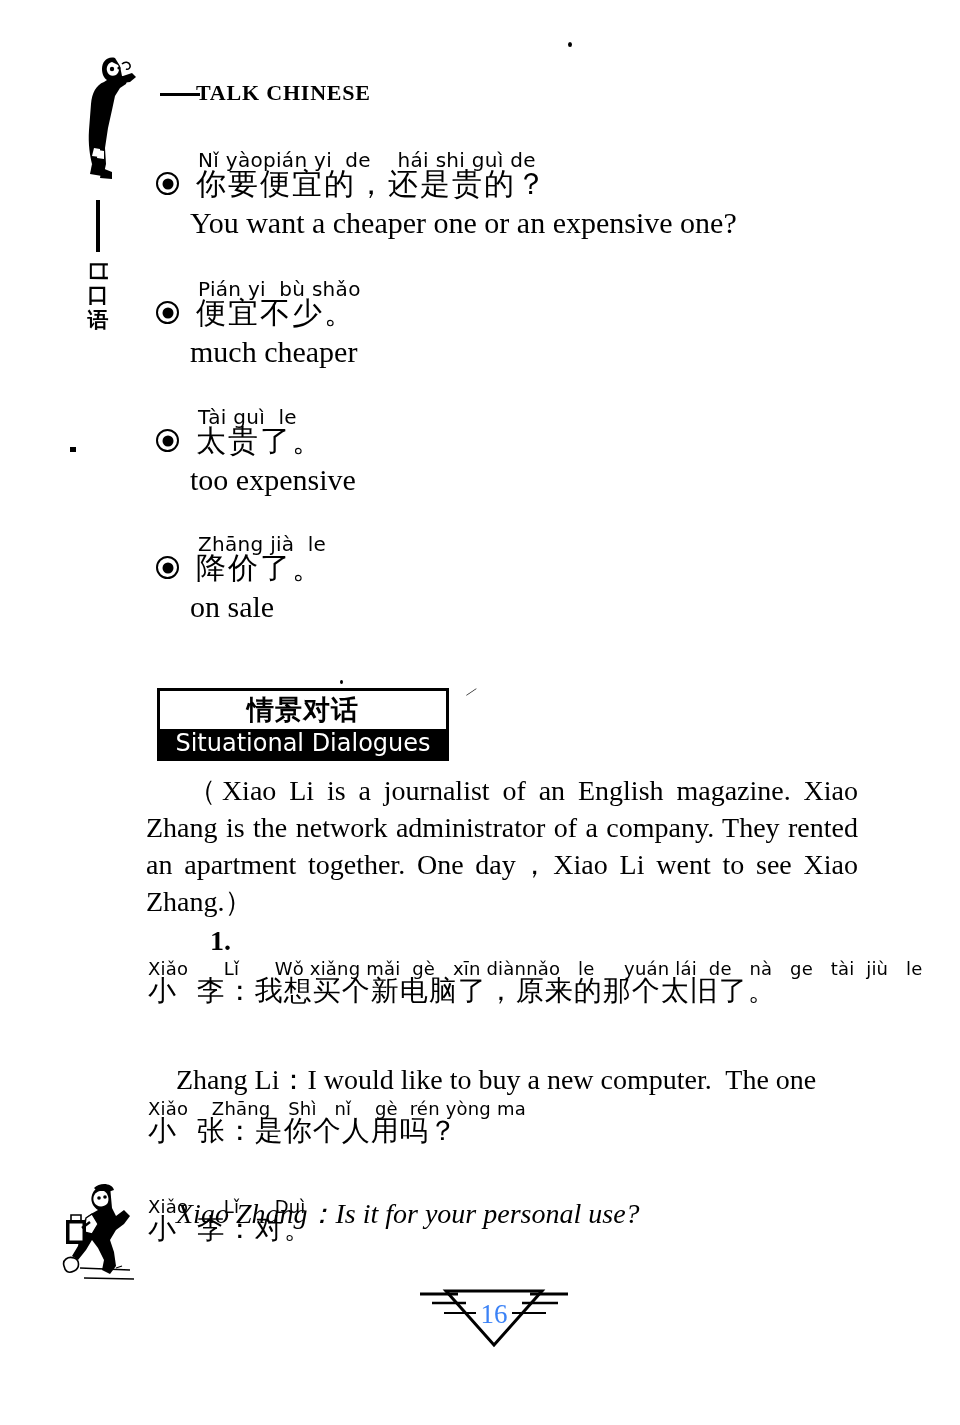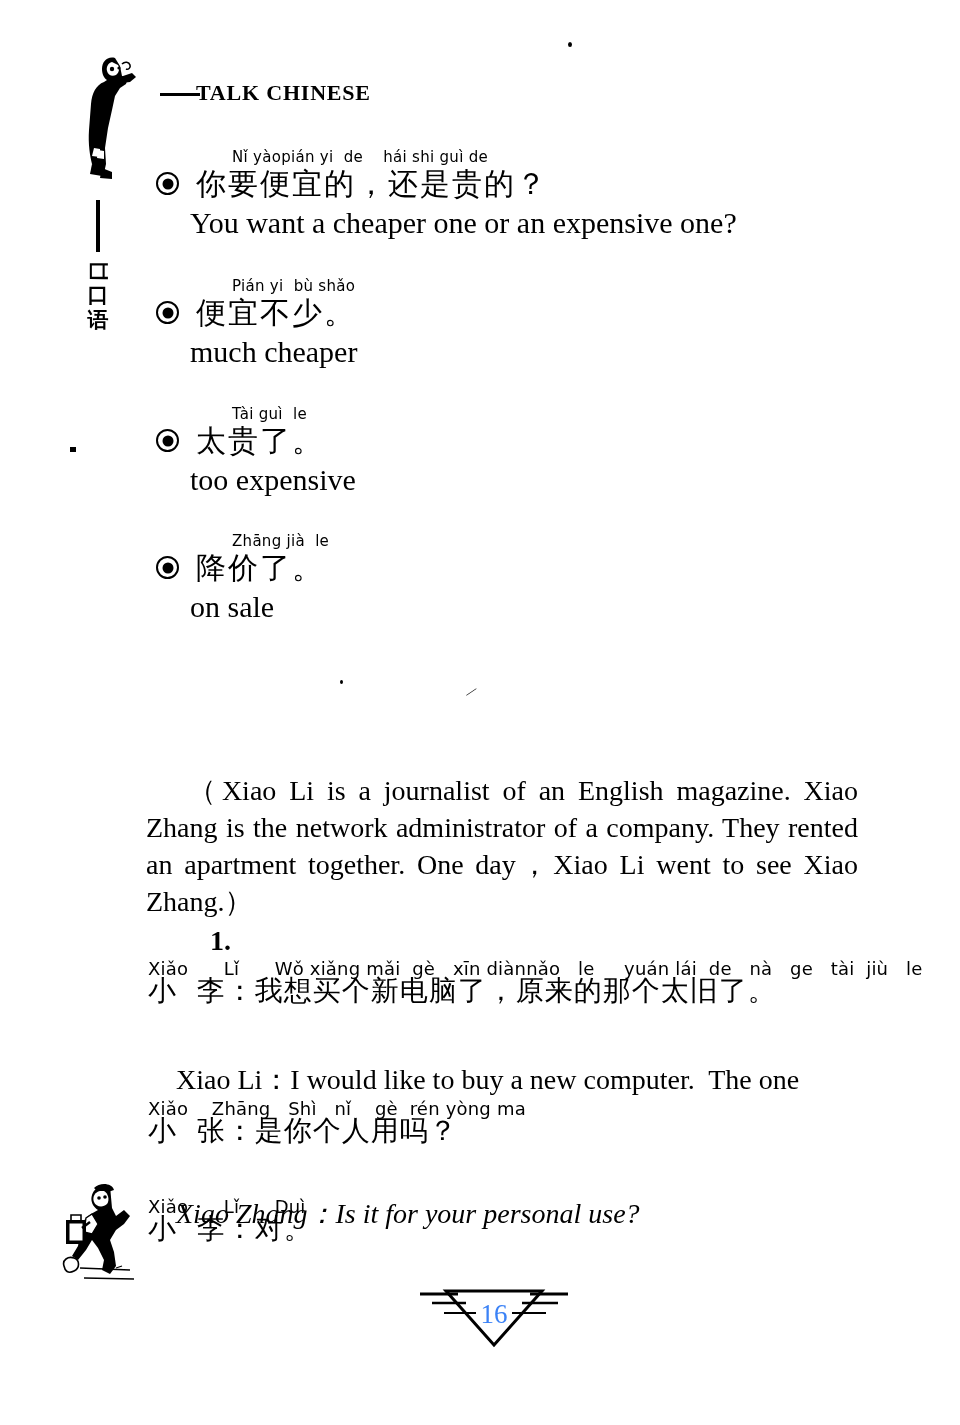--- a/index.html
+++ b/index.html
@@ -113,24 +113,23 @@
     width: 11px;
     height: 11px;
     border-radius: 50%;
     background: #000;
   }
   .entry .pinyin {
     position: absolute;
     left: 42px;
     top: 0px;
     font-family: "DejaVu Sans", sans-serif;
-    font-size: 15px;
+    font-size: 20px;
     letter-spacing: 0.3px;
     white-space: pre;
-    margin-left: 34px;
   }
   .entry .hanzi {
     position: absolute;
     left: 40px;
     top: 16px;
     font-family: "DejaVu Sans", sans-serif;
     font-size: 30px;
     letter-spacing: 2px;
     white-space: pre;
   }
@@ -326,33 +325,41 @@
     <div class="english">too expensive</div>
   </div>
 
   <div class="entry" style="top:532px; width:600px;">
     <div class="bullet"></div>
     <div class="pinyin">Zhāng jià  le</div>
     <div class="hanzi">降价了。</div>
     <div class="english">on sale</div>
   </div>
 
+  <div class="banner">
+    <div class="banner-top">
+      <span>情景对话</span>
+    </div>
+    <div class="banner-bottom">
+      <span>Situational Dialogues</span>
+    </div>
+  </div>
   <div class="banner-mark">⁄</div>
 
   <div class="intro">（Xiao Li is a journalist of an English magazine. Xiao Zhang is the network administrator of a company. They rented an apartment together. One day，Xiao Li went to see Xiao Zhang.）</div>
 
   <div class="dlg-number">1.</div>
 
   <div class="dline" style="left:148px; top:958px; width:710px;">
     <div class="pinyin">Xiǎo      Lǐ      Wǒ xiǎng mǎi  gè   xīn diànnǎo   le     yuán lái  de   nà   ge   tài  jiù   le</div>
     <div class="hanzi">小  李：我想买个新电脑了，原来的那个太旧了。</div>
   </div>
 
   <div class="dline-en" style="left:148px; top:1023px; width:712px;">
-    <span>Xiao Li：</span><span>I would like to buy a new computer.  The one</span>
+    <span>Zhang Li：</span><span>I would like to buy a new computer.  The one</span>
   </div>
 
   <div class="dline" style="left:148px; top:1098px; width:600px;">
     <div class="pinyin">Xiǎo    Zhāng   Shì   nǐ    gè  rén yòng ma</div>
     <div class="hanzi">小  张：是你个人用吗？</div>
   </div>
 
   <div class="dline-en" style="left:148px; top:1157px; width:712px;font-style:italic;">
     <span>Xiao Zhang：</span><span>Is it for your personal use?</span>
   </div>

